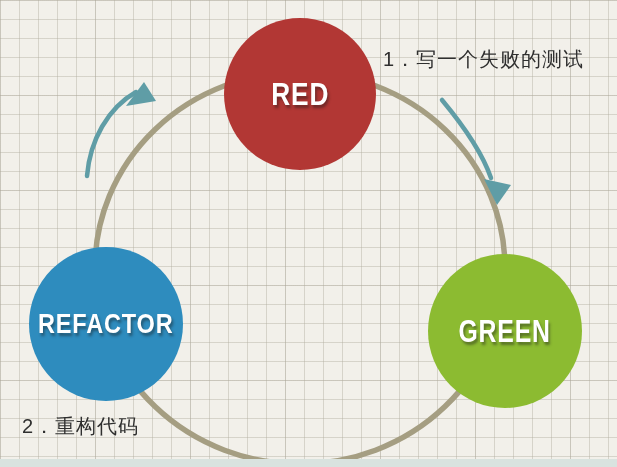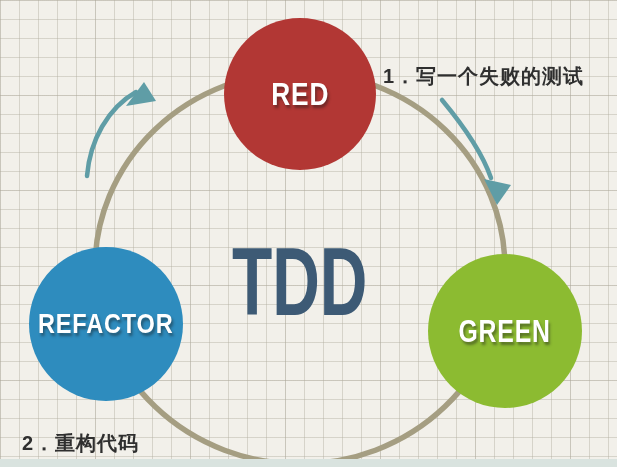--- a/index.html
+++ b/index.html
@@ -61,25 +61,24 @@
     font-size: 97px;
     font-weight: bold;
     line-height: 84px;
     letter-spacing: 0px;
     transform: scaleX(0.68);
     color: #3D5A75;
   }
   .annotation {
     position: absolute;
     font-size: 20px;
-    font-weight: 700;
+    font-weight: 400;
     color: #2F2F2F;
     letter-spacing: 1px;
     white-space: nowrap;
-    margin-top: 17px;
   }
   .annotation-1 { left: 383px; top:  46px; }
   .annotation-2 { left: 457px; top: 414px; }
   .annotation-3 { left:  22px; top: 413px; }
   .footer-strip {
     position: absolute;
     left: 0; bottom: 0;
     width: 100%; height: 8px;
     background: #D9E3DF;
   }
@@ -105,22 +104,19 @@
   </div>
 
   <div class="node node-green" style="background-color: rgb(140, 187, 49);">
     <span class="node-label">GREEN</span>
   </div>
 
   <div class="node node-refactor" style="background-color: rgb(46, 140, 190);">
     <span class="node-label">REFACTOR</span>
   </div>
 
-  <div class="center-title">
-    <span style="color: rgb(61, 90, 117);">TDD</span>
-  </div>
 
   <div class="annotation annotation-1">1．写一个失败的测试</div>
   <div class="annotation annotation-3">2．重构代码</div>
 
   <div class="footer-strip" style="background-color: rgb(217, 227, 223);"></div>
 
 </div>
 
 </body></html>

